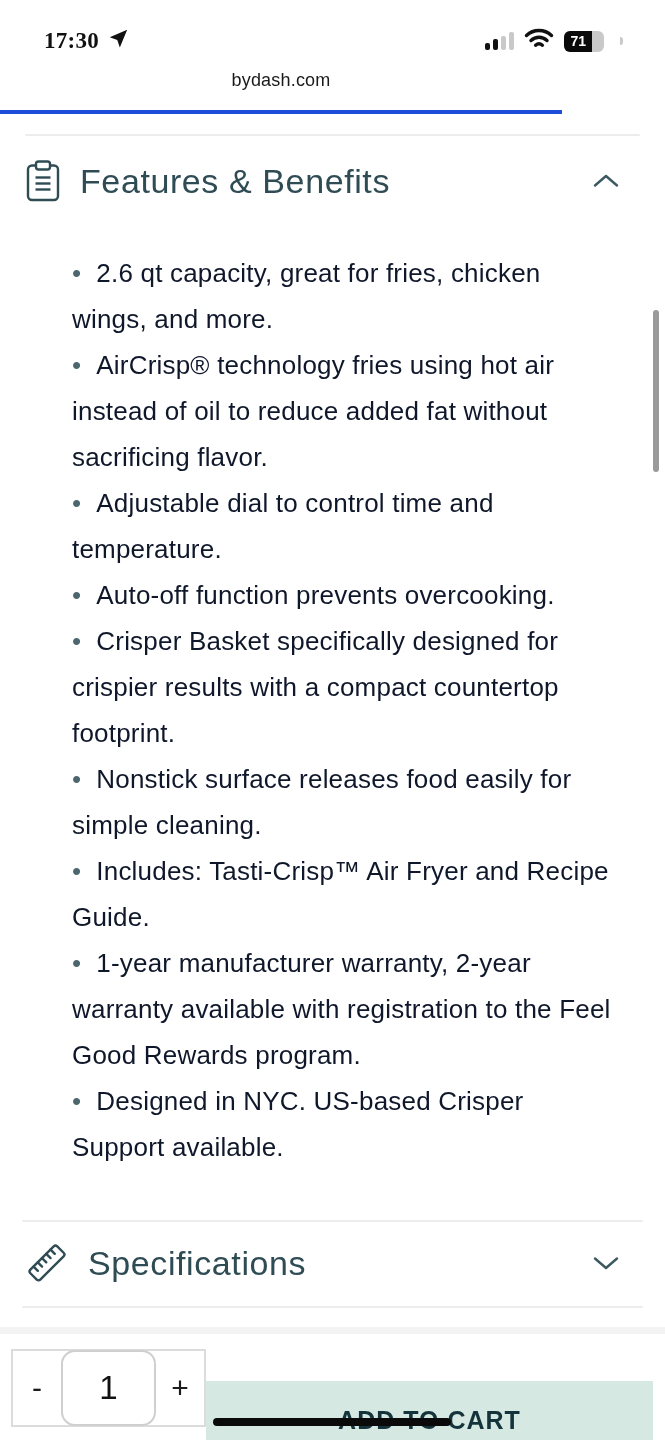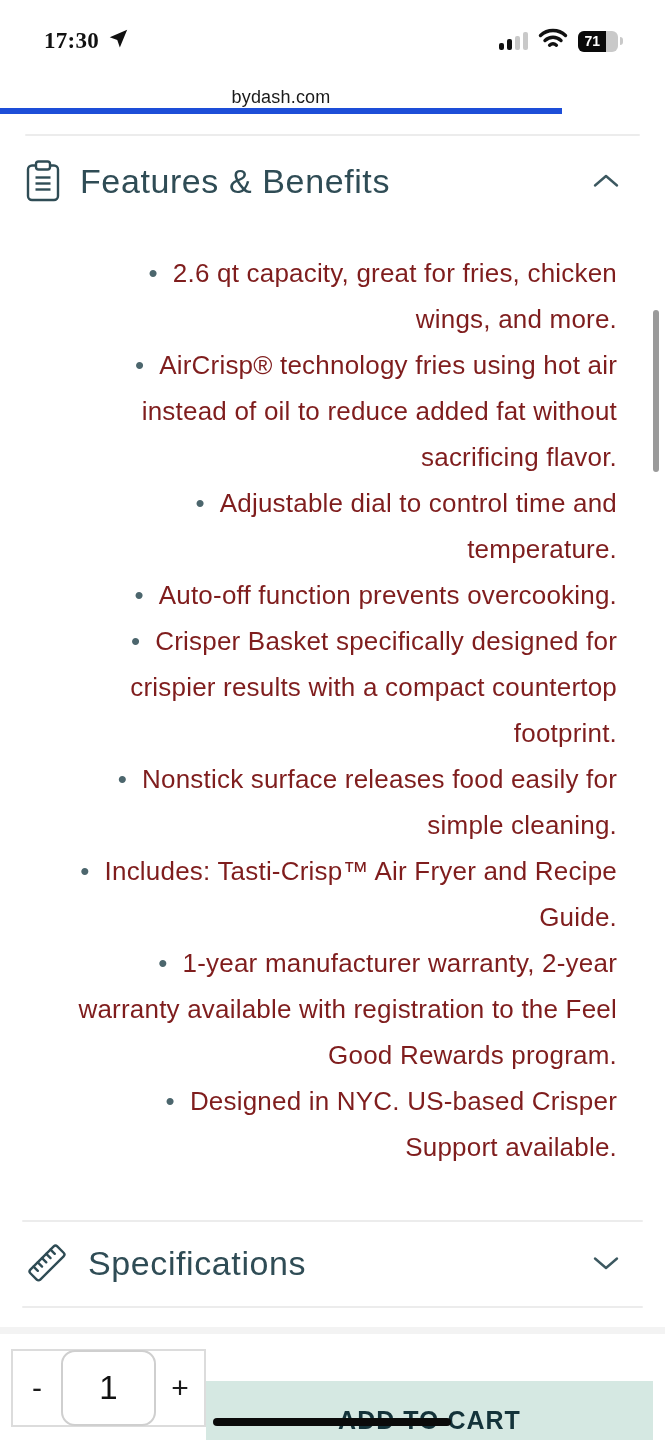--- a/index.html
+++ b/index.html
@@ -18,36 +18,36 @@
   }
   .status-left { display:flex; align-items:center; gap:8px; }
   .status-time { font-size:23px; font-weight:700; letter-spacing:.3px;font-family:Liberation Serif, serif; }
   .status-right { display:flex; align-items:center; gap:10px; }
   .sig-bars { display:flex; align-items:flex-end; gap:3px; height:18px; }
   .sig-bars span { width:5px; border-radius:2px; background:#c9c9c9; display:block; }
   .sig-bars span:nth-child(1){ height:7px;  background:#111; }
   .sig-bars span:nth-child(2){ height:11px; background:#111; }
   .sig-bars span:nth-child(3){ height:14px; }
   .sig-bars span:nth-child(4){ height:18px; }
-  .battery { display:flex; align-items:center; gap:2px; }
+  .battery { display:flex; align-items:center; gap:16px; }
   .battery-body {
     width:40px; height:21px; border-radius:6px; overflow:hidden;
     background:#c9c9c9; display:flex;
   }
   .battery-fill {
     width:71%; height:100%; background:#0a0a0a; color:#fff;
     font-size:14px; font-weight:700; display:flex; align-items:center; justify-content:center;
   }
   .battery-cap { width:3px; height:8px; background:#c9c9c9; border-radius:0 3px 3px 0; }
 
   
   .url-bar {
     position:absolute; top:70px; left:0; width:562px; height:44px;
-    display:flex; align-items:flex-end; justify-content:center;
-    border-bottom:6px solid #1d4ed8;
+    display:flex; align-items:flex-start; justify-content:center;
+    border-bottom:4px solid #1d4ed8;
   }
   .url-text { font-size:18px; color:#1a1a1a; letter-spacing:.2px; }
 
   
   .divider { position:absolute; height:2px; background:#ececec; border-radius:1px; }
   .divider.top      { top:134px;  left:25px; width:615px; }
   .divider.spec-top { top:1220px; left:22px; width:621px; }
   .divider.spec-bot { top:1306px; left:22px; width:621px; }
 
   
@@ -59,22 +59,22 @@
   .section-header .hdr-label {
     margin-left:20px; font-size:34px; letter-spacing:.6px; color:#2f4c55;
   }
   .section-header .hdr-chevron { margin-left:auto; display:flex; align-items:center; }
   .features-header { top:156px; }
   .specs-header    { top:1238px; }
 
   
   .bullets { position:absolute; top:250px; left:72px; width:545px; }
   .bullet {
-    font-size:26px; line-height:46px; color:#7f1d1d; letter-spacing:.2px;
-    text-align:right;
+    font-size:26px; line-height:46px; color:#0f172a; letter-spacing:.2px;
+    text-align:left;
   }
   .bullet::before { content:"•"; margin-right:15px; color:#4c666d; }
 
   
   .scroll-thumb {
     position:absolute; top:310px; left:653px; width:6px; height:162px;
     background:#8f8f8f; border-radius:3px; opacity:.9;
   }
 
   

